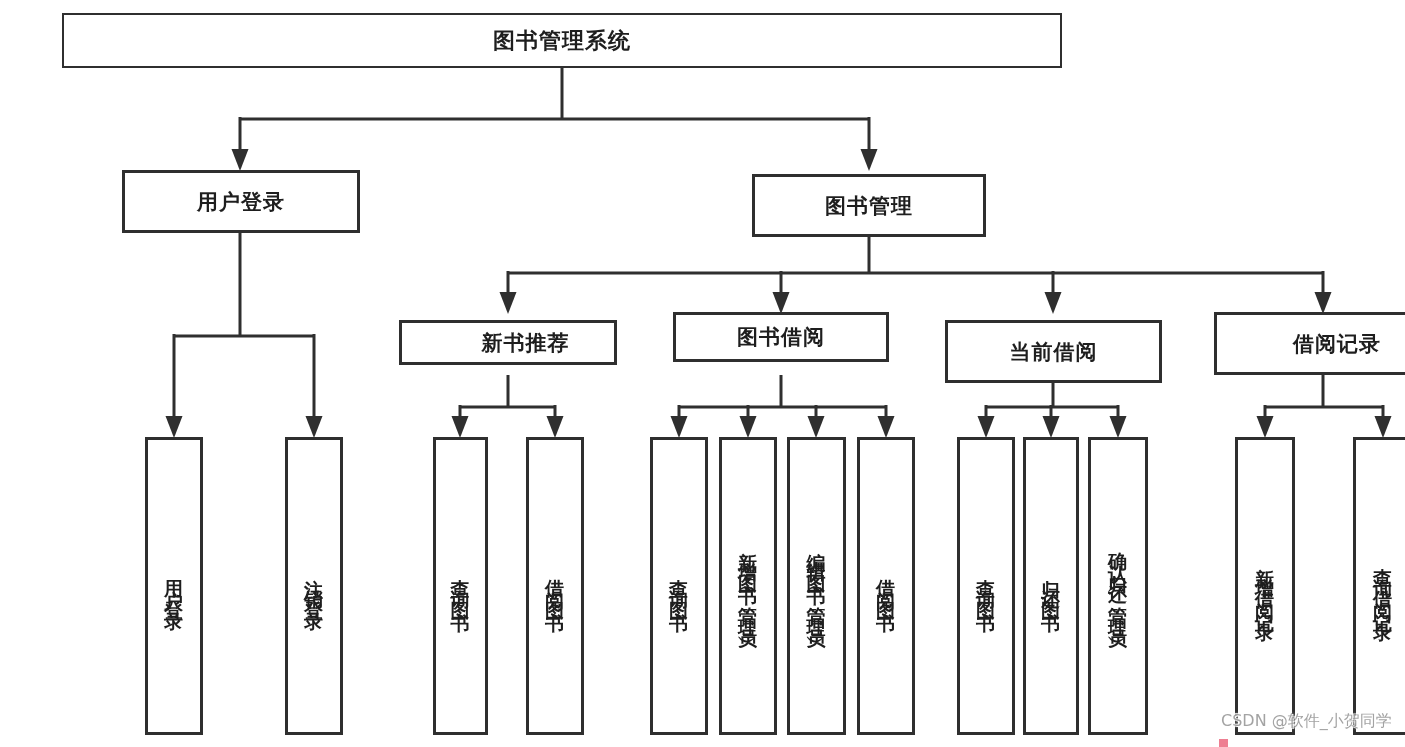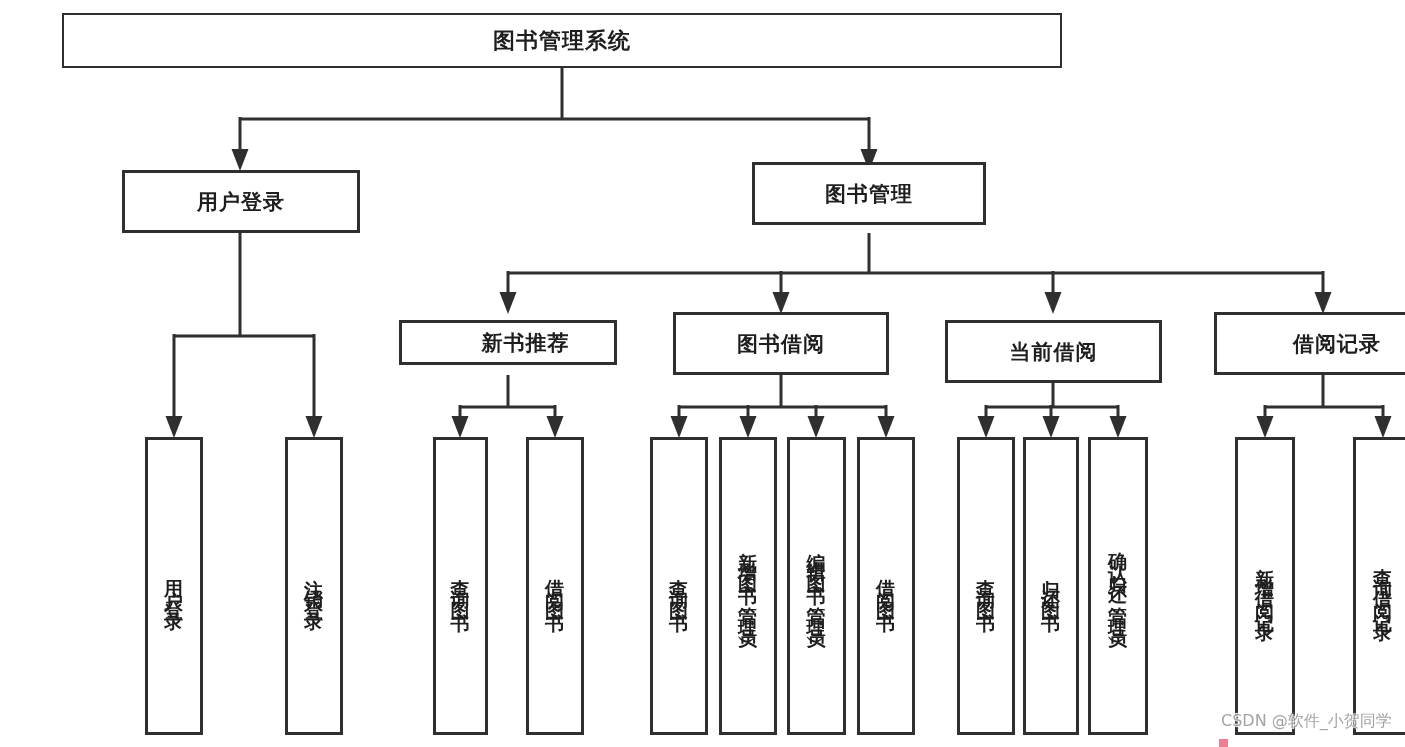--- a/index.html
+++ b/index.html
@@ -115,28 +115,28 @@
     <polygon points="1334.5,416 1351.5,416 1343,438"></polygon>
   </svg>
 
   <div class="box root" style="left:22px;top:13px;width:1000px;height:55px;">
     <span>图书管理系统</span>
   </div>
 
   <div class="box mid" style="left:82px;top:170px;width:238px;height:63px;">
     <span>用户登录</span>
   </div>
-  <div class="box mid" style="left:712px;top:162px;width:234px;height:63px;">
+  <div class="box mid" style="left:712px;top:174px;width:234px;height:63px;">
     <span>图书管理</span>
   </div>
 
   <div class="box mid" style="left:359px;top:320px;width:218px;height:45px;padding-left:35px;">
     <span>新书推荐</span>
   </div>
-  <div class="box mid" style="left:633px;top:312px;width:216px;height:63px;">
+  <div class="box mid" style="left:633px;top:312px;width:216px;height:50px;">
     <span>图书借阅</span>
   </div>
   <div class="box mid" style="left:905px;top:320px;width:217px;height:63px;">
     <span>当前借阅</span>
   </div>
   <div class="box mid" style="left:1174px;top:312px;width:218px;height:63px;padding-left:28px;">
     <span>借阅记录</span>
   </div>
 
   <div class="box leaf" style="left:105px;top:437px;width:58px;height:298px;">

